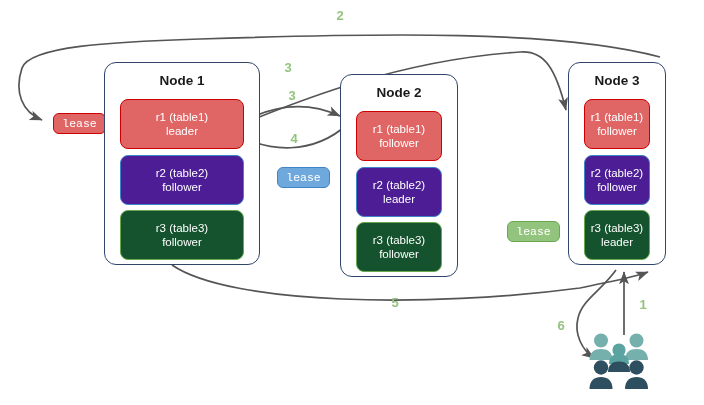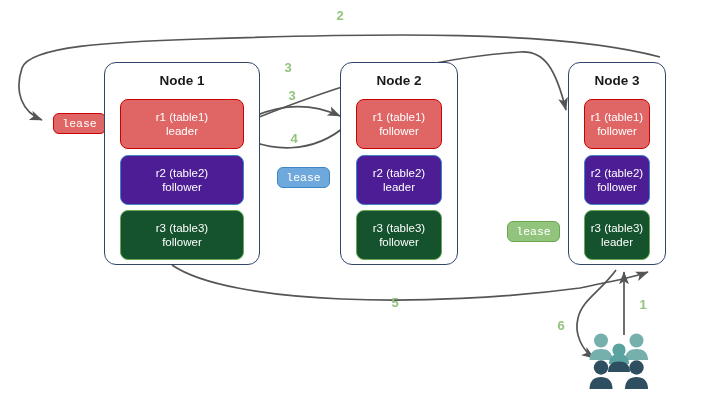--- a/index.html
+++ b/index.html
@@ -144,21 +144,21 @@
     <div class="replica rep-blue" style="top:92px;">
       <span>r2 (table2)</span>
       <span>follower</span>
     </div>
     <div class="replica rep-green" style="top:147px;">
       <span>r3 (table3)</span>
       <span>follower</span>
     </div>
   </div>
 
-  <div class="node-box" style="left:340px;top:62px;width:118px;height:203px;">
+  <div class="node-box" style="left:340px;top:74px;width:118px;height:203px;">
     <div class="node-title">Node 2</div>
     <div class="replica rep-red" style="top:36px;">
       <span>r1 (table1)</span>
       <span>follower</span>
     </div>
     <div class="replica rep-blue" style="top:92px;">
       <span>r2 (table2)</span>
       <span>leader</span>
     </div>
     <div class="replica rep-green" style="top:147px;">

